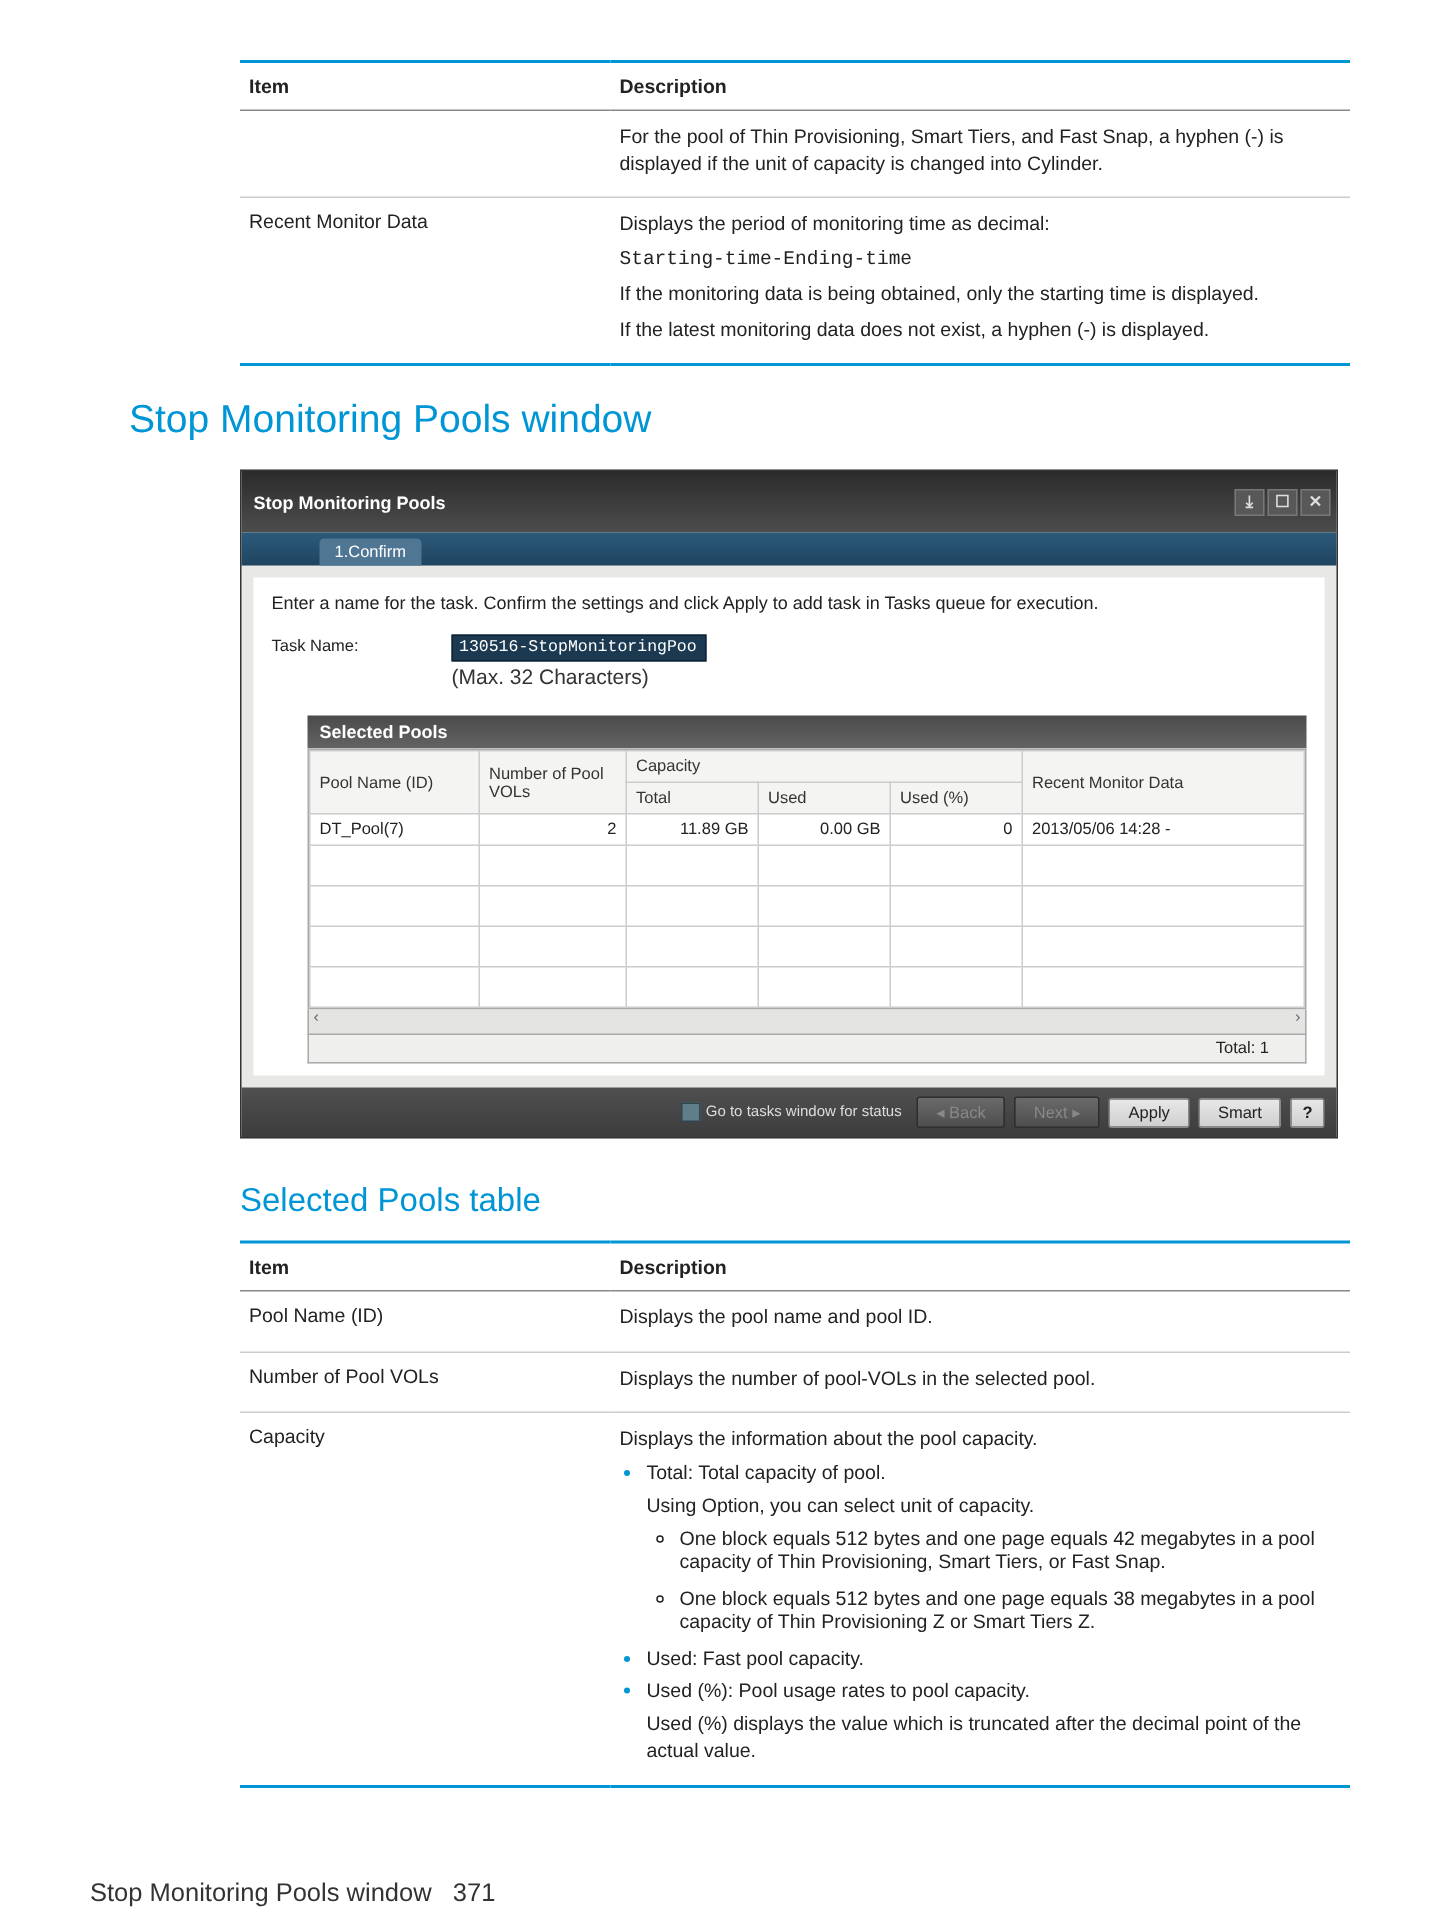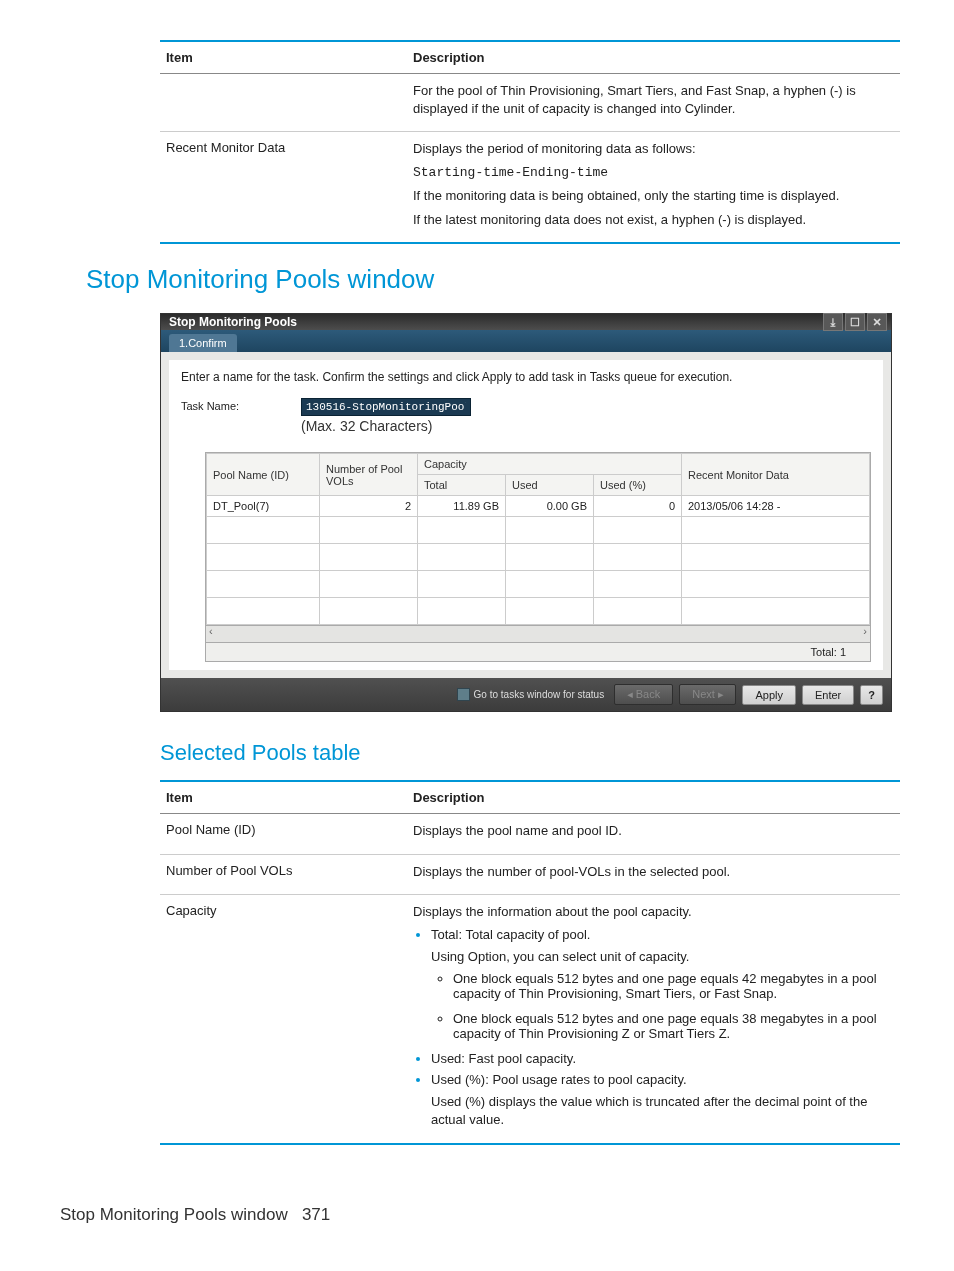--- a/index.html
+++ b/index.html
@@ -82,21 +82,21 @@
     font-family: Verdana, Arial, sans-serif;
     font-size: 11px;
   }
   .dlg-titlebar {
     background: linear-gradient(#2b2b2b,#4d4d4d);
     color: #fff;
     display: flex;
     justify-content: space-between;
     align-items: center;
     padding: 0 4px 0 8px;
-    height: 16px;
+    height: 41px;
     font-weight: bold;
     font-size: 12px;
   }
   .dlg-icons { display: flex; gap: 2px; }
   .dlg-icons span {
     width: 18px; height: 16px;
     border: 1px solid #777;
     background: #585858;
     color: #ddd;
     font-size: 11px;
@@ -111,20 +111,21 @@
     display: flex;
     align-items: flex-end;
   }
   .tabbar .tab {
     background: #4f7794;
     padding: 3px 10px;
     border-top-left-radius: 3px;
     border-top-right-radius: 3px;
     font-size: 11px;
     color: #fff;
+    margin-left: 44px;
   }
   .dlg-body {
     background: #fff;
     margin: 8px;
     padding: 10px 12px 8px 12px;
   }
   .instr { font-size: 12px; margin-bottom: 14px; }
   .task-row { display: flex; align-items: flex-start; gap: 20px; margin-bottom: 18px; }
   .task-row label { width: 100px; font-size: 11px; padding-top: 2px; }
   .task-row .field { display: flex; flex-direction: column; }
@@ -252,21 +253,21 @@
   <tbody>
     <tr>
       <td></td>
       <td>
           <p>For the pool of Thin Provisioning, Smart Tiers, and Fast Snap, a hyphen (-) is displayed if the unit of capacity is changed into Cylinder.</p>
         </td>
     </tr>
     <tr>
       <td>Recent Monitor Data</td>
       <td>
-        <p>Displays the period of monitoring data as follows:</p>
+        <p>Displays the period of monitoring time as decimal:</p>
         <p class="mono">Starting-time-Ending-time</p>
         <p>If the monitoring data is being obtained, only the starting time is displayed.</p>
         <p>If the latest monitoring data does not exist, a hyphen (-) is displayed.</p>
       </td>
     </tr>
   </tbody>
 </table>
 
 <h1 class="sec-title">Stop Monitoring Pools window</h1>
 
@@ -285,20 +286,21 @@
   <div class="dlg-body">
     <div class="instr">Enter a name for the task. Confirm the settings and click Apply to add task in Tasks queue for execution.</div>
     <div class="task-row">
       <label>Task Name:</label>
       <div class="field">
         <input type="text" value="130516-StopMonitoringPools" style="">
         <span class="hint">(Max. 32 Characters)</span>
       </div>
     </div>
 
+    <div class="sel-header">Selected Pools</div>
     <div class="grid-wrap">
       <table class="grid">
         <thead>
           <tr>
             <th rowspan="2" style="width:100px">Pool Name (ID)</th>
             <th rowspan="2" style="width:85px">Number of Pool VOLs</th>
             <th colspan="3">Capacity</th>
             <th rowspan="2">Recent Monitor Data</th>
           </tr>
           <tr>
@@ -355,21 +357,21 @@
     <div class="totalstrip">Total:  1</div>
   </div>
   <div class="dlg-footer">
     <span class="chklabel">
       <span class="chkbox"></span>
       <span>Go to tasks window for status</span>
     </span>
     <button class="btn disabled">◂ <span>Back</span></button>
     <button class="btn disabled"><span>Next</span> ▸</button>
     <button class="btn light">Apply</button>
-    <button class="btn light">Enter</button>
+    <button class="btn light">Smart</button>
     <button class="btn help">?</button>
   </div>
 </div>
 
 <h2 class="sub-title">Selected Pools table</h2>
 
 <table class="desc-table2">
   <thead>
     <tr>
       <th style="width:235px">Item</th>

